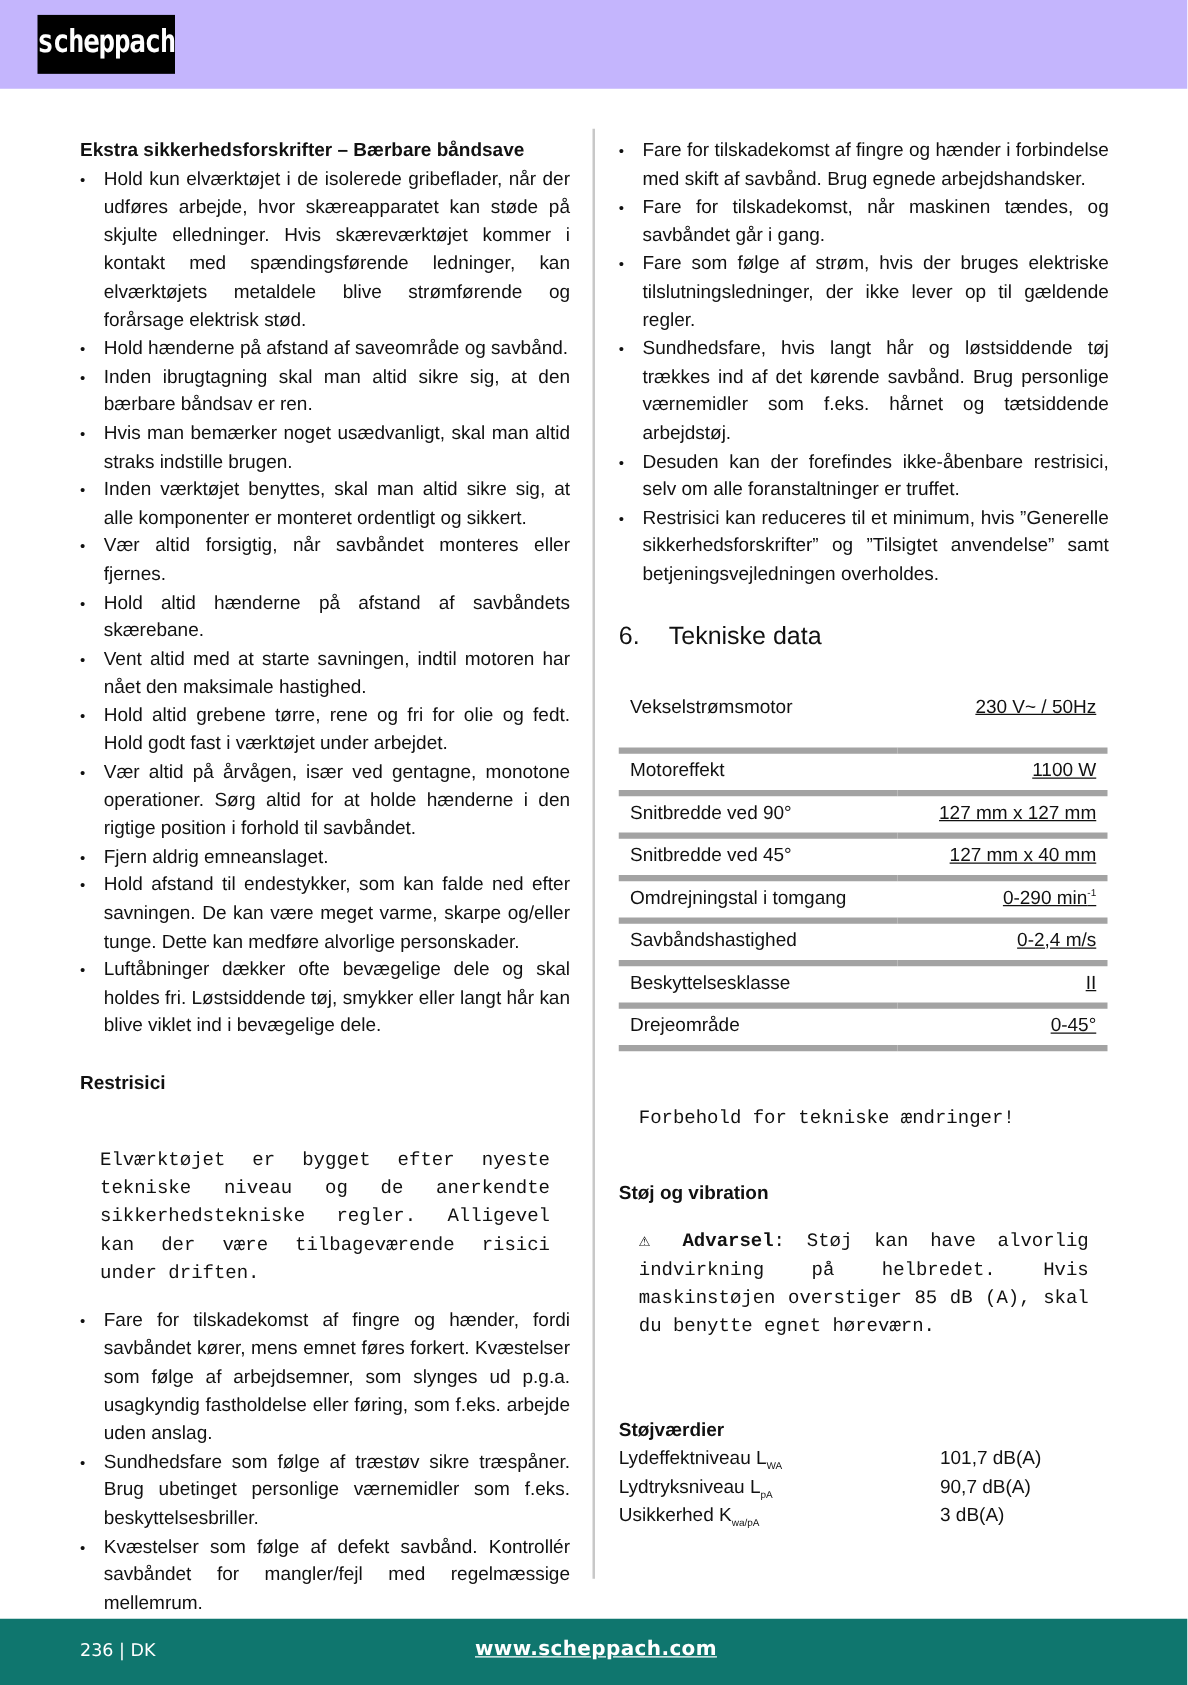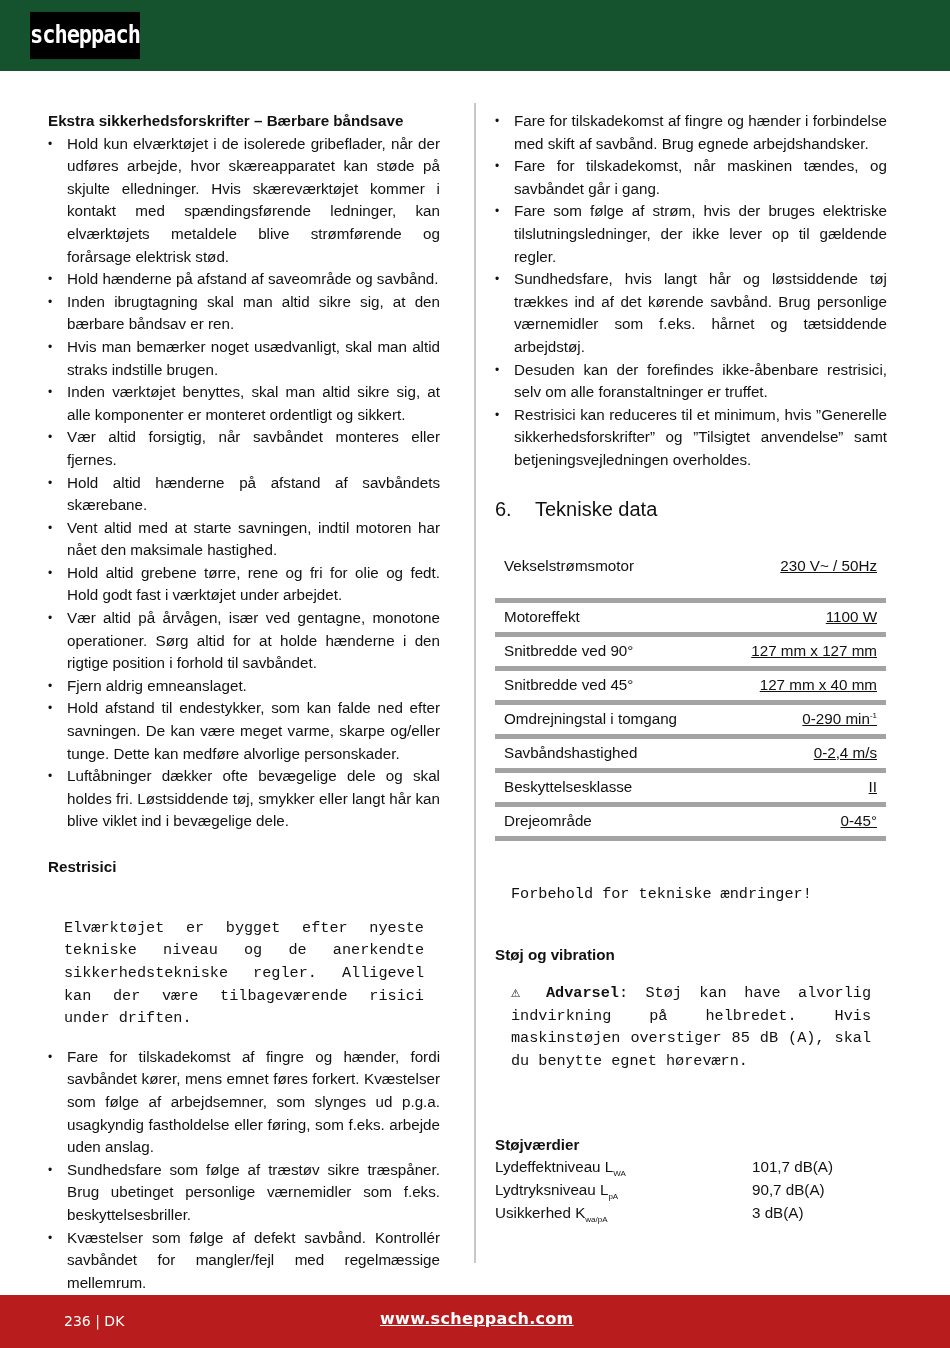--- a/index.html
+++ b/index.html
@@ -4,32 +4,32 @@
 <style>
   html, body { margin: 0; padding: 0; }
   body {
     width: 950px; height: 1348px; position: relative; overflow: hidden;
     background: #ffffff; color: #111111;
     font-family: "Liberation Sans", sans-serif;
     font-size: 15.2px; line-height: 22.6px;
   }
   .header-band {
     position: absolute; left: 0; top: 0; width: 950px; height: 71px;
-    background: #14532d;
+    background: #c4b5fd;
   }
   .logo {
     position: absolute; left: 30px; top: 15px; width: 110px; height: 41px;
     background: #000; color: #fff; display: flex; align-items: center; justify-content: center;
     font-family: "DejaVu Sans Mono", monospace; font-weight: bold; font-size: 22px;
     letter-spacing: -1px; transform: scaleY(1.15);
   }
   .col {
     position: absolute; top: 110px; width: 392px;
   }
-  .col-left { left: 48px; }
+  .col-left { left: 64px; }
   .col-right { left: 495px; }
   .divider {
     position: absolute; left: 474px; top: 103px; width: 2px; height: 1160px;
     background: #c8c8c8;
   }
   .heading-bold { font-weight: bold; }
   ul.bullets { list-style: none; margin: 0; padding: 0; }
   ul.bullets li { position: relative; padding-left: 19px; text-align: justify; }
   ul.bullets li::before {
     content: "•"; position: absolute; left: 0; top: 0; font-size: 12px;
@@ -42,21 +42,21 @@
   .section-title .num { display: inline-block; width: 40px; }
   table.spec { width: 391px; border-collapse: collapse; }
   table.spec td { padding: 0 9px; height: 29px; border-bottom: 5px solid #a3a3a3; }
   table.spec td.v { text-align: right; text-decoration: underline; }
   table.spec tr.first td { height: 34px; padding-bottom: 14px; }
   sup { font-size: 8px; vertical-align: 6px; line-height: 0; }
   sub { font-size: 8px; vertical-align: -4px; line-height: 0; }
   .noise-table { display: grid; grid-template-columns: 257px 1fr; }
   .footer {
     position: absolute; left: 0; top: 1295px; width: 950px; height: 53px;
-    background: #b91c1c; color: #fff; font-family: "DejaVu Sans", sans-serif;
+    background: #0f766e; color: #fff; font-family: "DejaVu Sans", sans-serif;
   }
   .footer .page { position: absolute; left: 64px; top: 15px; font-size: 14px; }
   .footer .url { position: absolute; left: 380px; top: 13px; font-size: 16px; font-weight: bold; letter-spacing: 0.3px; text-decoration: underline; }
 </style>
 </head>
 <body>
 
 <div class="header-band">
   <div class="logo">scheppach</div>
 </div>

